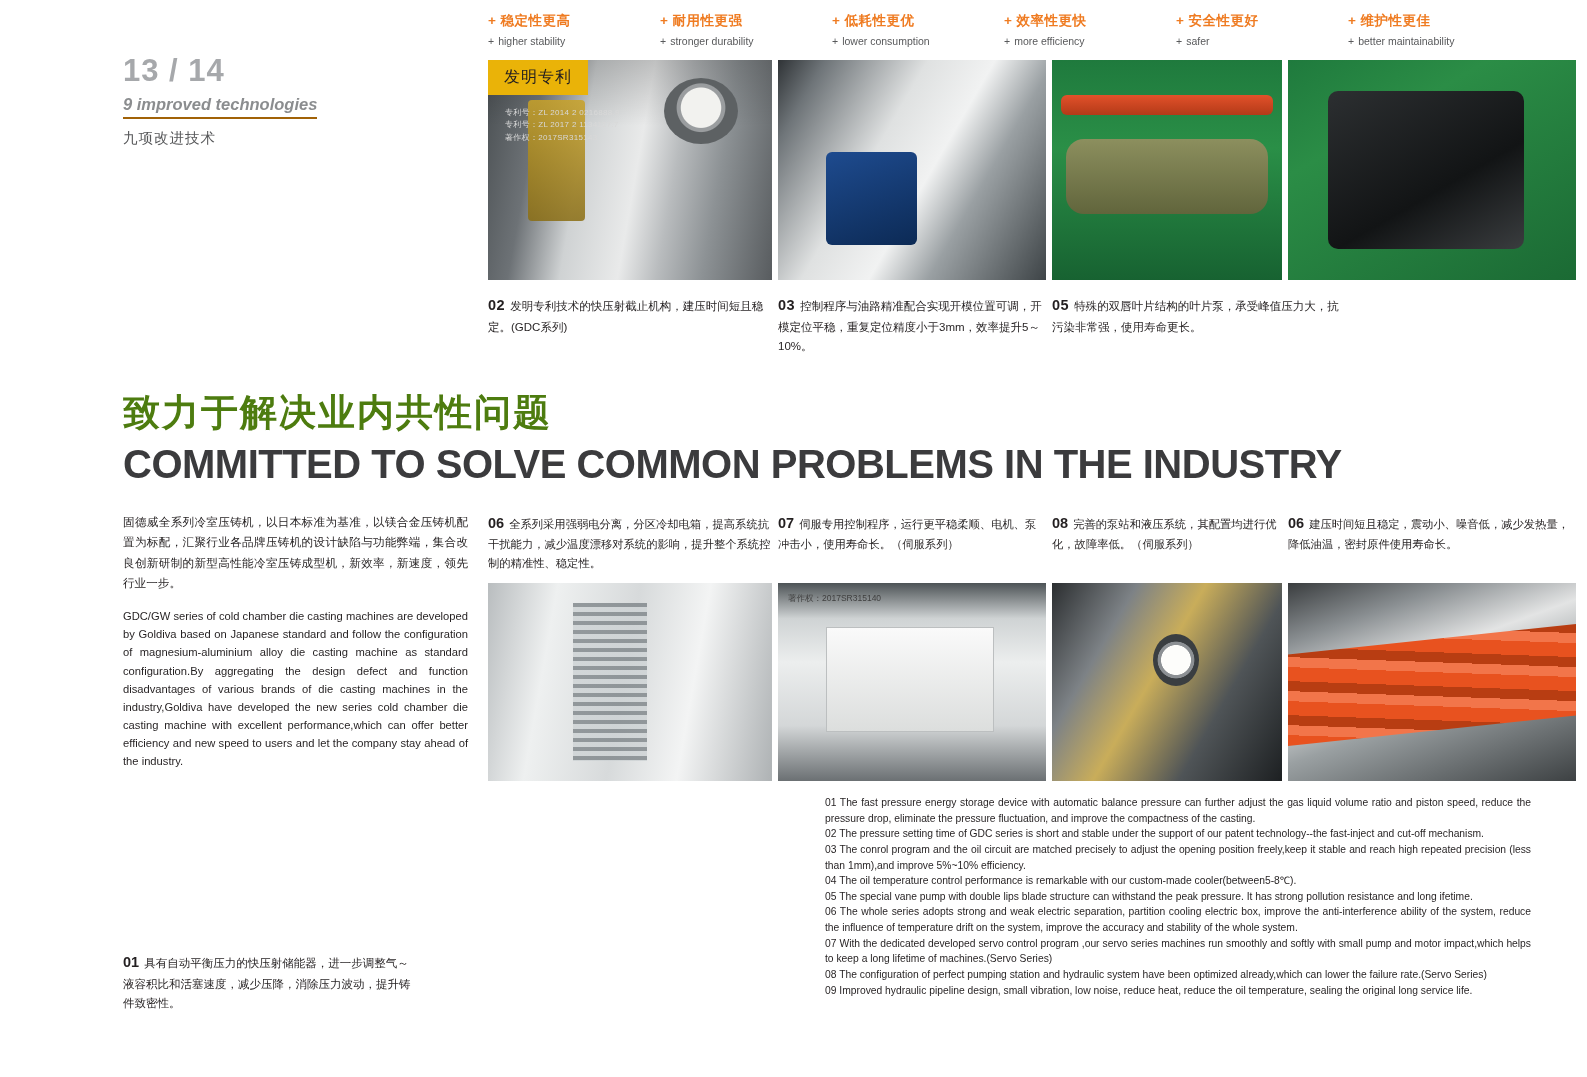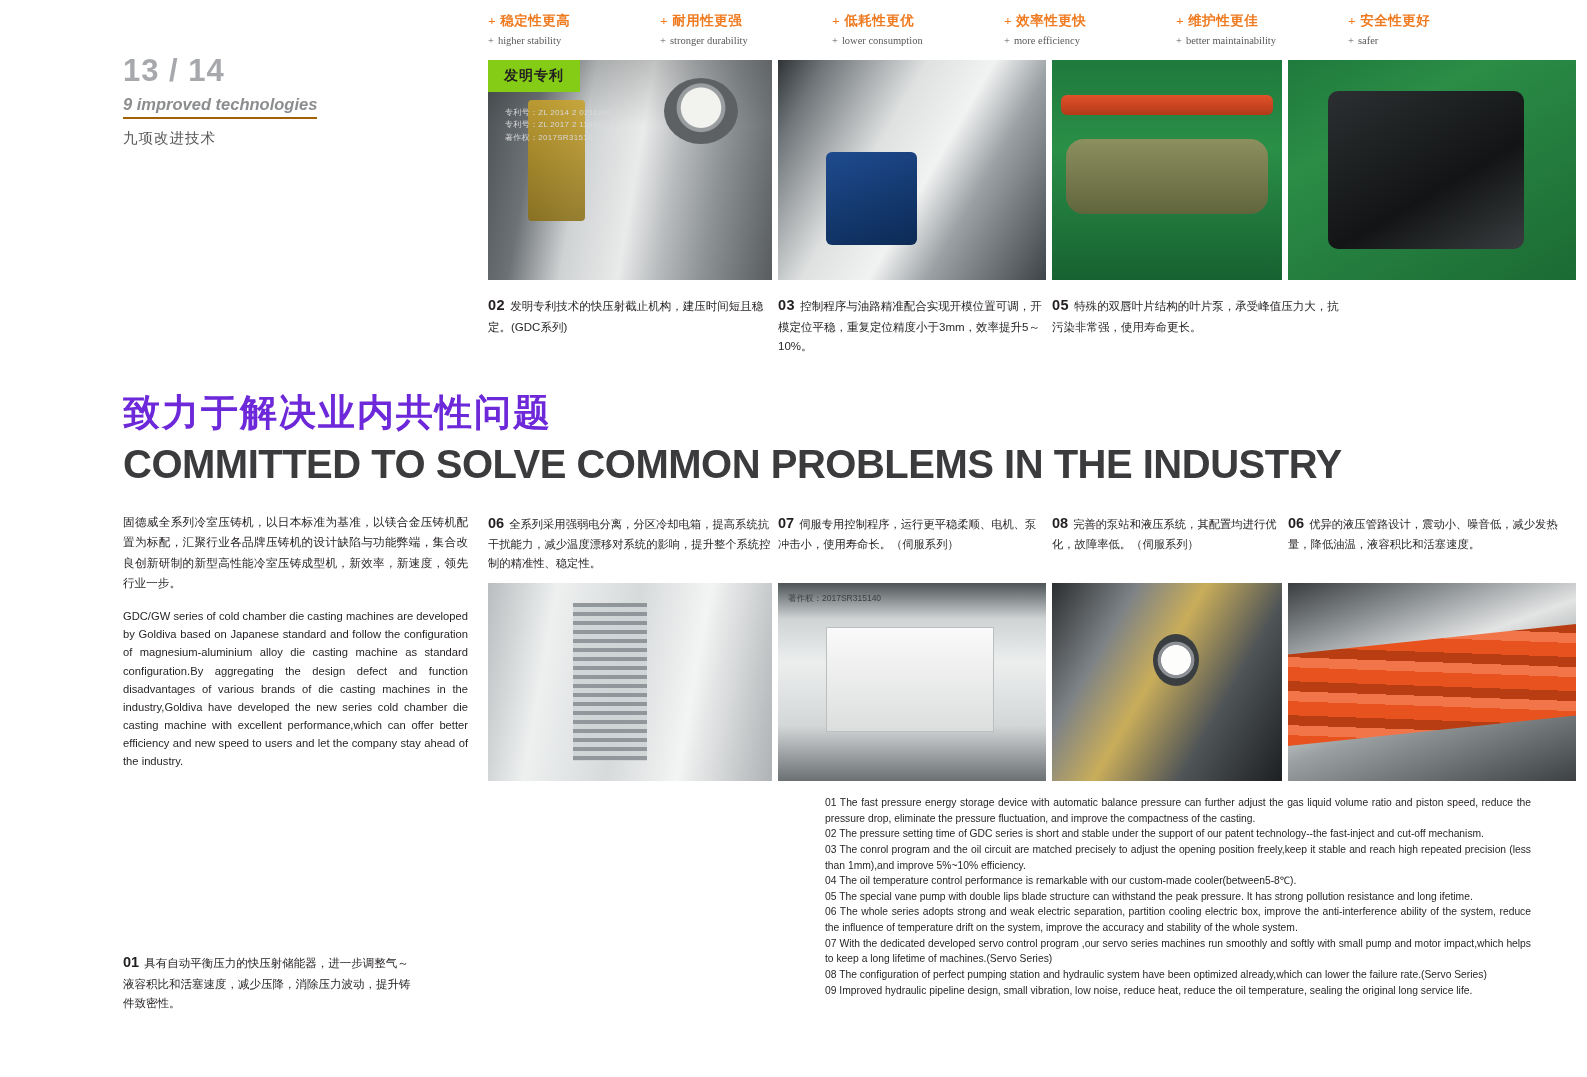--- a/index.html
+++ b/index.html
@@ -12,21 +12,21 @@
     position:relative;
     overflow:hidden;
   }
   .page { position:relative; width:1587px; height:1077px; }
 
   
   .features {
     position:absolute; left:488px; top:12px; width:1090px; height:40px;
     display:flex; gap:0;
   }
-  .feature { width:172px;font-family:Liberation Serif, serif; }
+  .feature { width:172px; }
   .feature .cn {
     font-size:13.5px; color:#ef7b21; font-weight:bold; letter-spacing:0.5px;
     white-space:nowrap;
   }
   .feature .cn .plus { color:#ef7b21; margin-right:4px; font-weight:bold; }
   .feature .en {
     font-size:10.5px; color:#58595b; margin-top:5px; white-space:nowrap;
   }
   .feature .en .plus { color:#58595b; margin-right:4px; }
 
@@ -50,38 +50,38 @@
   
   .toprow { position:absolute; left:488px; top:60px; width:1092px; height:220px; display:flex; gap:6px; }
   .tile { position:relative; overflow:hidden; }
   .t1 { width:284px; }
   .t2 { width:268px; }
   .t3 { width:230px; }
   .t4 { width:288px; }
   .tile .ph { width:100%; height:100%; }
 
   .badge {
-    position:absolute; left:0; top:0; background:#84cc16; color:#231f20;
-    font-size:14px; font-weight:bold; padding:7px 16px; letter-spacing:1px;
+    position:absolute; left:0; top:0; background:#eab308; color:#231f20;
+    font-size:16px; font-weight:normal; padding:7px 16px; letter-spacing:1px;
   }
   .patent-txt {
     position:absolute; left:17px; top:47px; font-size:8px; color:#d8d8d8;
     line-height:1.55; letter-spacing:0.3px;
   }
 
   
   .topcaps { position:absolute; left:488px; top:294px; width:1092px; display:flex; gap:6px; }
   .cap { font-size:11.5px; line-height:1.65; color:#231f20; }
   .cap .no { font-size:14.5px; font-weight:bold; color:#231f20; margin-right:5px; letter-spacing:0.5px; }
   .c1 { width:284px; } .c2 { width:268px; } .c3 { width:230px; } .c4 { width:288px; }
 
   
   .headline-cn {
     position:absolute; left:123px; top:388px;
-    font-size:37px; font-weight:bold; color:#6d28d9; letter-spacing:2px;
+    font-size:37px; font-weight:bold; color:#4d7c0f; letter-spacing:2px;
   }
   .headline-en {
     position:absolute; left:123px; top:442px;
     font-size:40px; font-weight:bold; color:#3b3b3d; letter-spacing:-0.5px;
     white-space:nowrap;
   }
 
   
   .leftcol { position:absolute; left:123px; top:512px; width:345px; }
   .leftcol .cn {
@@ -228,26 +228,26 @@
     </div>
     <div class="feature">
       <div class="cn"><span class="plus">+</span><span>低耗性更优</span></div>
       <div class="en"><span class="plus">+</span><span>lower consumption</span></div>
     </div>
     <div class="feature">
       <div class="cn"><span class="plus">+</span><span>效率性更快</span></div>
       <div class="en"><span class="plus">+</span><span>more efficiency</span></div>
     </div>
     <div class="feature">
+      <div class="cn"><span class="plus">+</span><span>安全性更好</span></div>
+      <div class="en"><span class="plus">+</span><span>safer</span></div>
+    </div>
+    <div class="feature">
       <div class="cn"><span class="plus">+</span><span>维护性更佳</span></div>
       <div class="en"><span class="plus">+</span><span>better maintainability</span></div>
-    </div>
-    <div class="feature">
-      <div class="cn"><span class="plus">+</span><span>安全性更好</span></div>
-      <div class="en"><span class="plus">+</span><span>safer</span></div>
     </div>
   </div>
 
   <div class="pagenum">
     <div class="num">13 / 14</div>
     <div class="en">9 improved technologies</div>
     <div class="cn">九项改进技术</div>
   </div>
 
   <div class="toprow">
@@ -287,21 +287,21 @@
     <div class="ph ph-hydraulic"></div>
   </div>
   <div class="leftcap">
     <span class="no">01</span><span>具有自动平衡压力的快压射储能器，进一步调整气～液容积比和活塞速度，减少压降，消除压力波动，提升铸件致密性。</span>
   </div>
 
   <div class="midcaps">
     <div class="mc m1"><span class="no">06</span><span>全系列采用强弱电分离，分区冷却电箱，提高系统抗干扰能力，减少温度漂移对系统的影响，提升整个系统控制的精准性、稳定性。</span></div>
     <div class="mc m2"><span class="no">07</span><span>伺服专用控制程序，运行更平稳柔顺、电机、泵冲击小，使用寿命长。（伺服系列）</span></div>
     <div class="mc m3"><span class="no">08</span><span>完善的泵站和液压系统，其配置均进行优化，故障率低。（伺服系列）</span></div>
-    <div class="mc m4"><span class="no">06</span><span>优异的液压管路设计，震动小、噪音低，减少发热量，降低油温，液容积比和活塞速度。</span></div>
+    <div class="mc m4"><span class="no">06</span><span>建压时间短且稳定，震动小、噪音低，减少发热量，降低油温，密封原件使用寿命长。</span></div>
   </div>
 
   <div class="midrow">
     <div class="tile mt1">
       <div class="ph ph-cabinet"></div>
     </div>
     <div class="tile mt2">
       <div class="ph ph-inverter"></div>
       <div class="copyright-txt">著作权：2017SR315140</div>
     </div>

